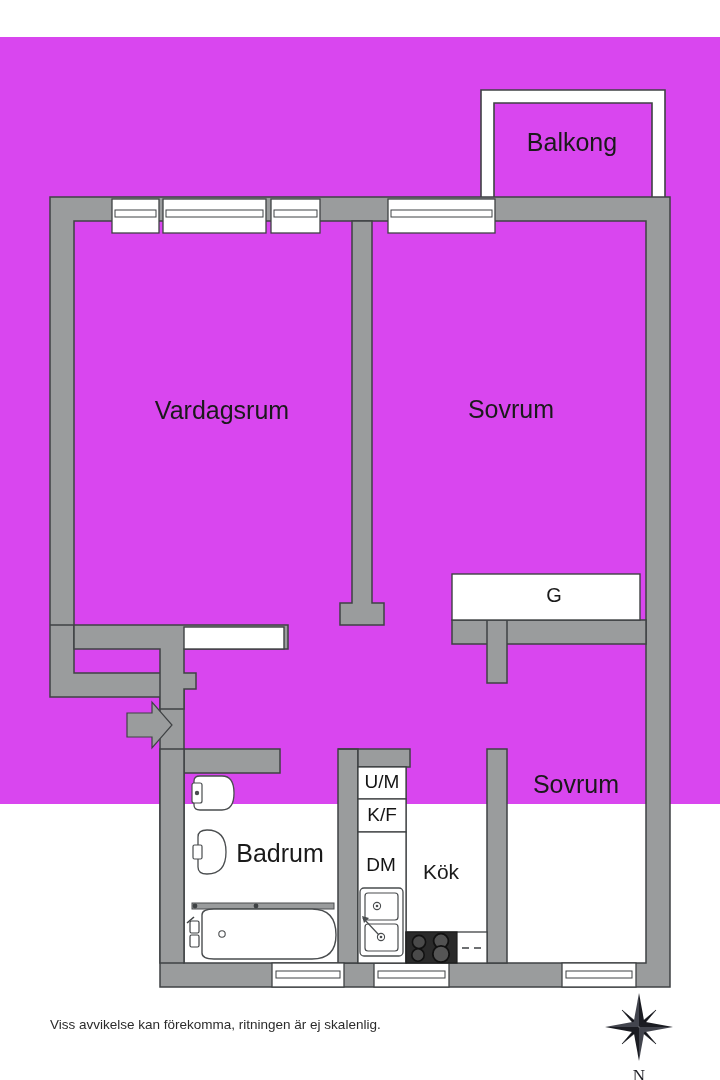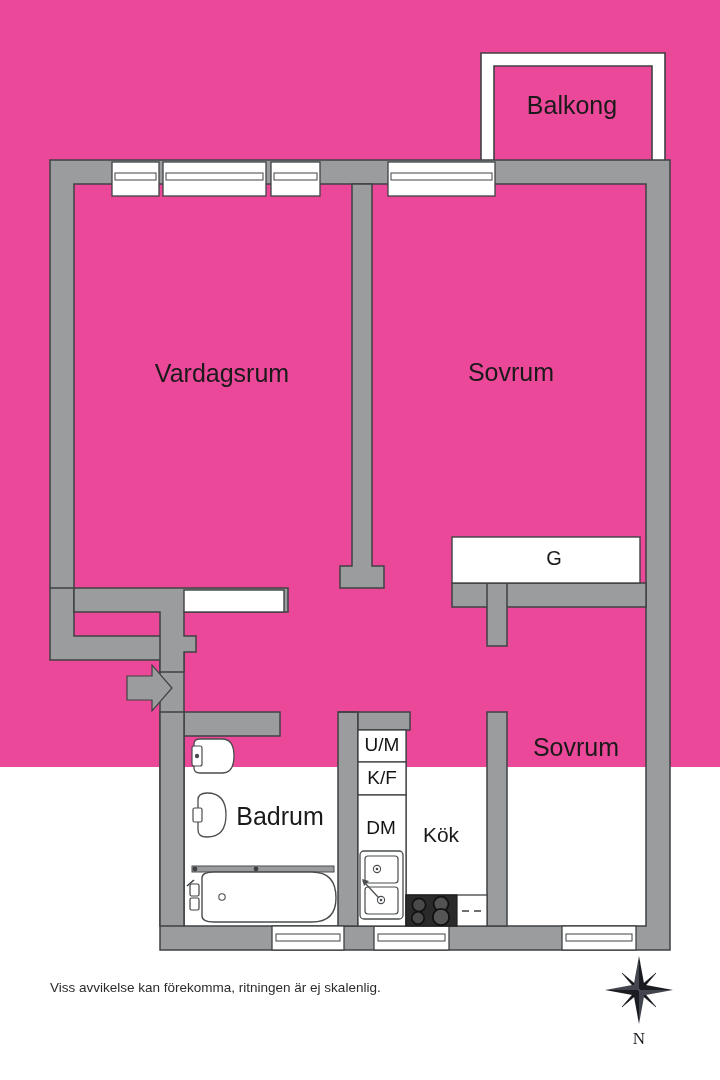--- a/index.html
+++ b/index.html
@@ -11,21 +11,22 @@
     width: 720px;
     height: 1080px;
     font-family: "Liberation Sans", sans-serif;
     overflow: hidden;
     position: relative;
   }
   #plan-root {
     position: relative;
     width: 720px;
     height: 767px;
-    background: #ec4899;
+    background: #d946ef;
+    margin-top: 37px;
   }
   svg.floorplan {
     display: block;
     width: 720px;
     height: 1080px;
   }
   .room-label {
     font-family: "Liberation Sans", sans-serif;
     font-size: 25px;
     fill: #1a1a1a;

